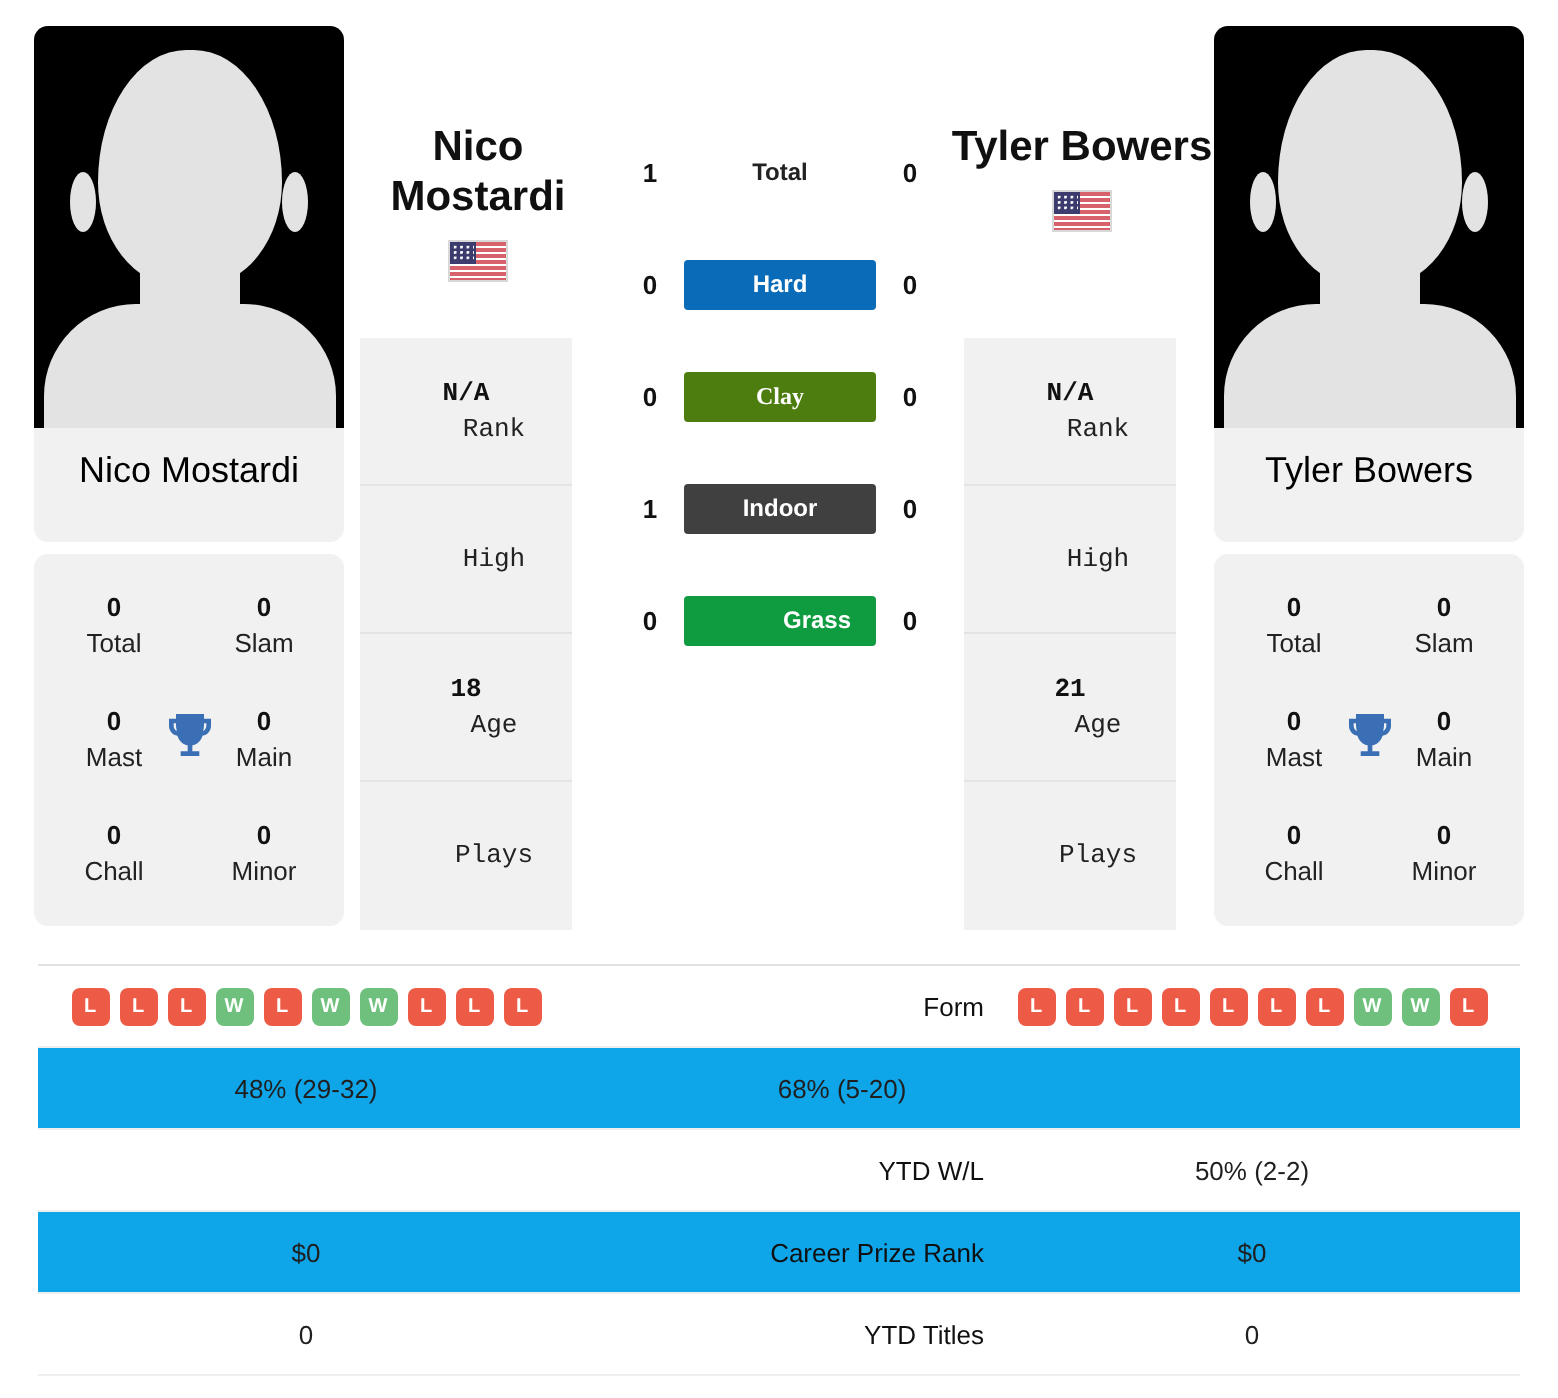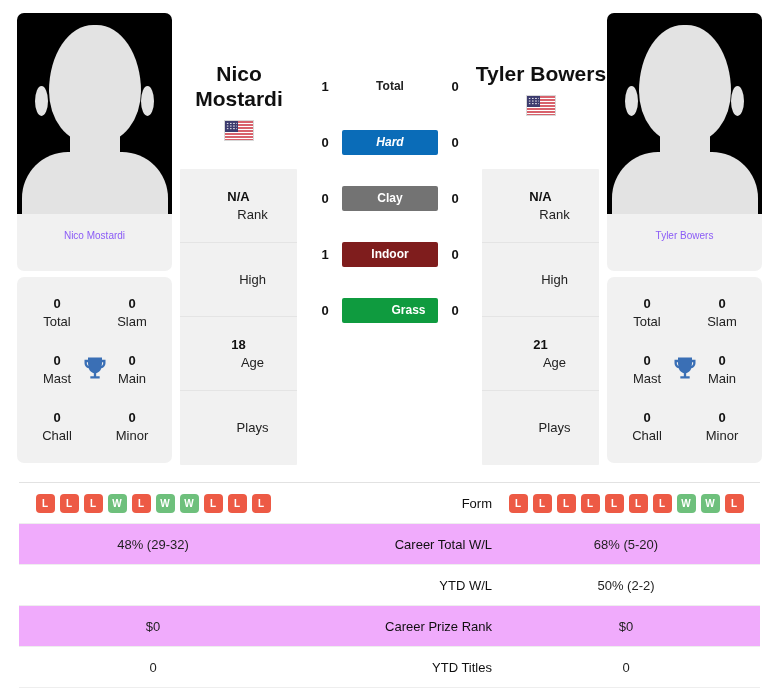--- a/index.html
+++ b/index.html
@@ -74,22 +74,22 @@
     height: 62px;
     background: #e3e3e3;
     border-radius: 46px 46px 0 0;
   }
 
   .avatar-name {
     height: 43px;
     display: flex;
     align-items: center;
     justify-content: center;
-    font-size: 10px;
-    color: #8b5cf6;
+    font-size: 18px;
+    color: #000000;
   }
 
   
   .titles-card {
     position: absolute;
     top: 277px;
     width: 155px;
     height: 186px;
     background: #f1f1f1;
     border-radius: 7px;
@@ -172,24 +172,25 @@
     position: absolute;
     inset: 1px;
     background:
       radial-gradient(circle at 1.5px 1.5px, #fff 0.7px, transparent 0.8px) 0 0/3.2px 2.7px;
   }
 
   
   .info-card {
     position: absolute;
     top: 169px;
-    width: 117px;
+    width: 106px;
     background: #f1f1f1;
     border-radius: 1px;
     overflow: hidden;
+    font-family: Liberation Mono, monospace;
   }
   .info-card.left  { left: 180px; }
   .info-card.right { left: 482px; }
   .info-seg {
     height: 74px;
     display: flex;
     flex-direction: column;
     align-items: center;
     justify-content: center;
     border-bottom: 1px solid #e4e4e4;
@@ -256,21 +257,21 @@
     top: 482px;
     width: 741px;
     border-top: 1px solid #e2e2e2;
   }
   .stats-row {
     display: flex;
     align-items: center;
     height: 41px;
     border-bottom: 1px solid #eeeeee;
   }
-  .stats-row.alt { background: #f0abfc; }
+  .stats-row.alt { background: #0ea5e9; }
   .col-left, .col-right {
     width: 268px;
     display: flex;
     align-items: center;
     justify-content: center;
     font-size: 13px;
     color: #1f1f1f;
   }
   .col-mid {
     flex: 1;
@@ -407,31 +408,31 @@
     </div>
 
     <div class="h2h" id="h2h-container">
         <div class="h2h-row">
           <span class="h2h-score l">1</span>
           <span class="h2h-label-plain">Total</span>
           <span class="h2h-score r">0</span>
         </div>
         <div class="h2h-row">
           <span class="h2h-score l">0</span>
-          <span class="h2h-badge" style="background: rgb(10, 108, 184); font-style: italic;">Hard</span>
+          <span class="h2h-badge" style="background: rgb(10, 108, 184);">Hard</span>
           <span class="h2h-score r">0</span>
         </div>
         <div class="h2h-row">
           <span class="h2h-score l">0</span>
-          <span class="h2h-badge" style="background: #737373;">Clay</span>
+          <span class="h2h-badge" style="background: #4d7c0f; font-family: Liberation Serif, serif;">Clay</span>
           <span class="h2h-score r">0</span>
         </div>
         <div class="h2h-row">
           <span class="h2h-score l">1</span>
-          <span class="h2h-badge" style="background: #7f1d1d; text-align: center;">Indoor</span>
+          <span class="h2h-badge" style="background: #404040; text-align: center;">Indoor</span>
           <span class="h2h-score r">0</span>
         </div>
         <div class="h2h-row">
           <span class="h2h-score l">0</span>
           <span class="h2h-badge" style="background: rgb(15, 155, 63); padding-left: 37px;">Grass</span>
           <span class="h2h-score r">0</span>
         </div>
       </div>
 
     <div class="titles-card left">
@@ -539,21 +540,20 @@
             <span class="form-badge L">L</span>
             <span class="form-badge L">L</span>
             <span class="form-badge W">W</span>
             <span class="form-badge W">W</span>
             <span class="form-badge L">L</span>
           </div>
         </div>
       </div>
       <div class="stats-row alt">
         <div class="col-left">48% (29-32)</div>
-        <div class="col-mid">Career Total W/L</div>
         <div class="col-right">68% (5-20)</div>
       </div>
       <div class="stats-row">
         <div class="col-mid">YTD W/L</div>
         <div class="col-right">50% (2-2)</div>
       </div>
       <div class="stats-row alt">
         <div class="col-left">$0</div>
         <div class="col-mid">Career Prize Rank</div>
         <div class="col-right">$0</div>

